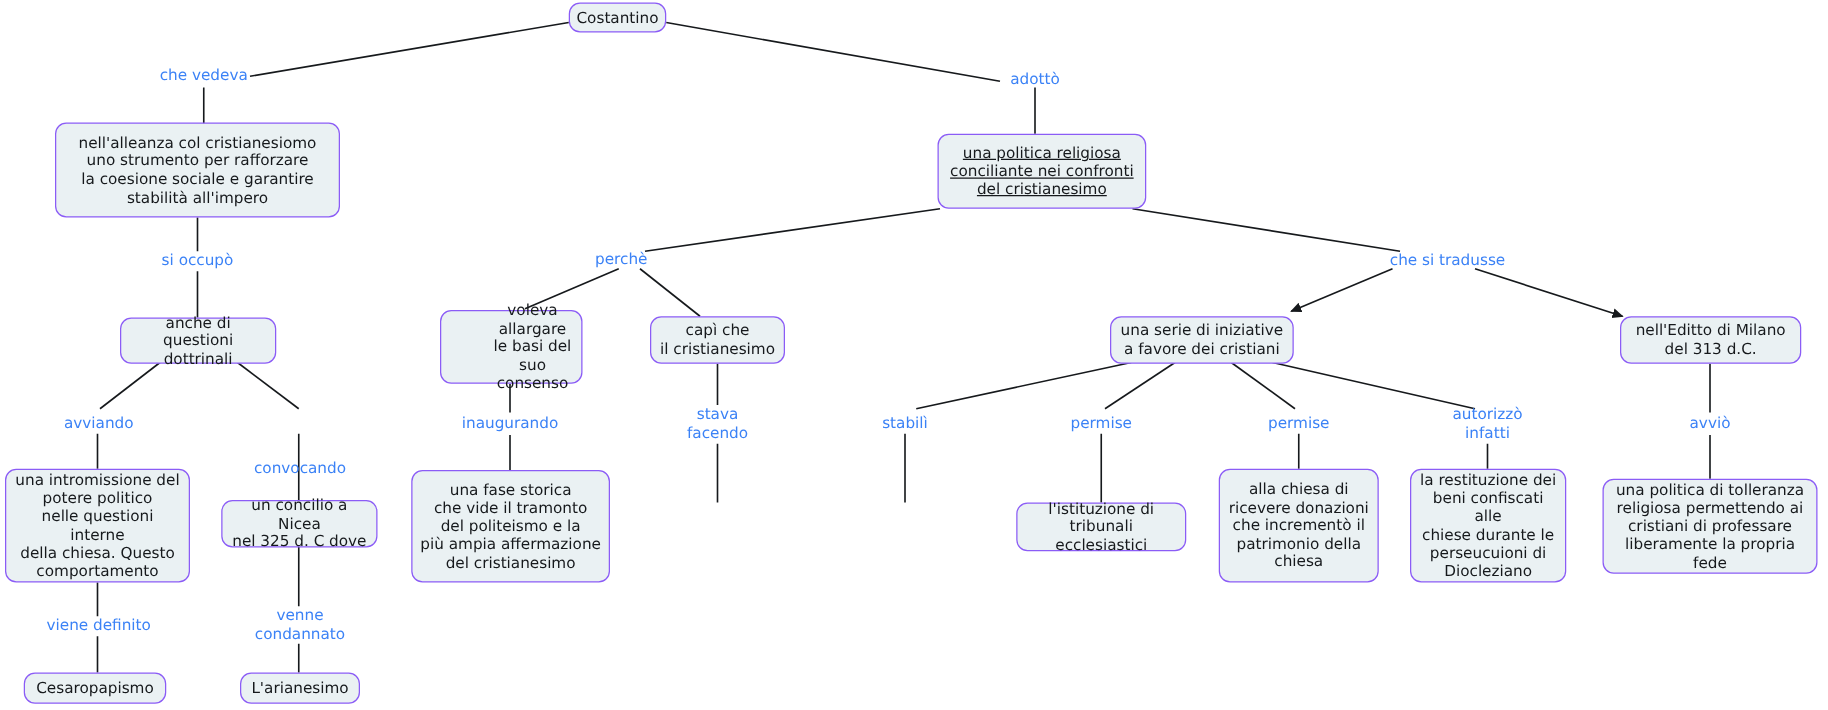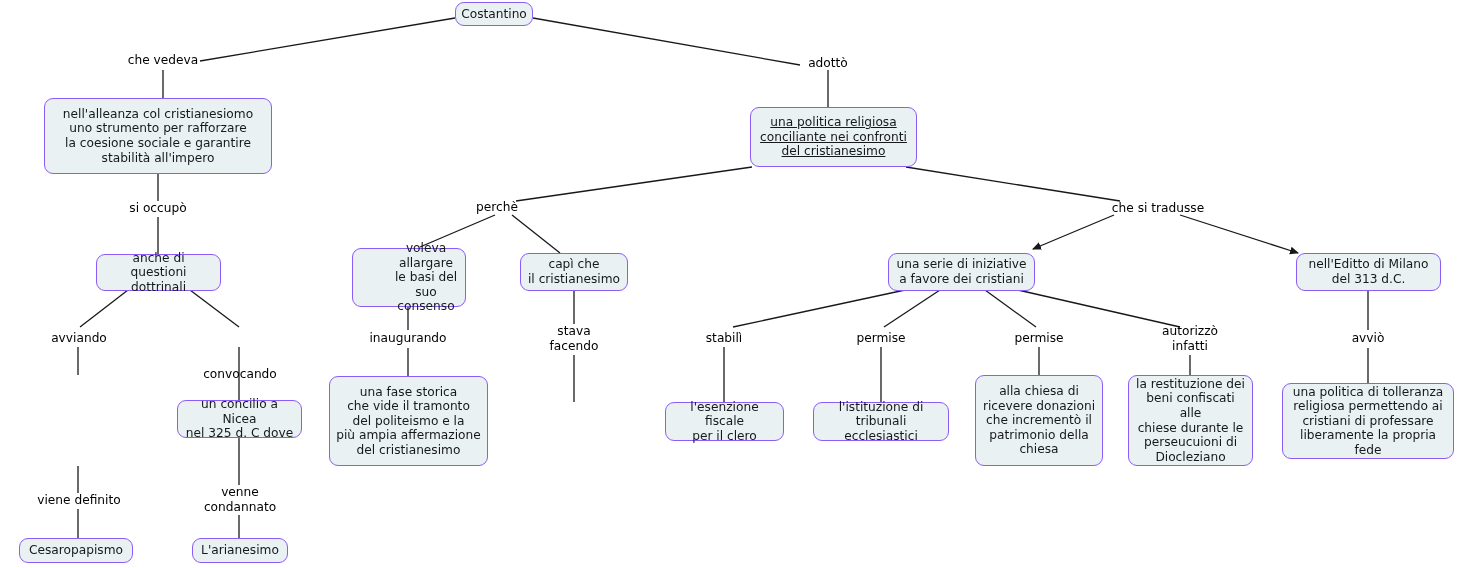--- a/index.html
+++ b/index.html
@@ -48,21 +48,21 @@
   .node.title-node {
     background: #18e7f2;
     border: 4px solid #e42217;
     border-radius: 10px;
     font-size: 12.2px;
     line-height: 14.4px;
     z-index: 4;
   }
   .linklabel {
     position: absolute;
-    color: #000000;
+    color: #3b82f6;
     font-size: 12.2px;
     line-height: 14.6px;
     text-align: center;
     white-space: pre-line;
     background: transparent;
     z-index: 2;
   }
 </style>
 </head>
 <body>
@@ -144,33 +144,36 @@
 
   <div class="node" style="left:520px;top:253px;width:108px;height:38px;">capì che
 il cristianesimo</div>
 
   <div class="node" style="left:888px;top:253px;width:147px;height:38px;">una serie di iniziative
 a favore dei cristiani</div>
 
   <div class="node" style="left:1296px;top:253px;width:145px;height:38px;">nell'Editto di Milano
 del 313 d.C.</div>
 
+  <div class="node" style="left:4px;top:375px;width:148px;height:91px;">una intromissione del
+potere politico
+nelle questioni interne
+della chiesa. Questo
+comportamento</div>
 
   <div class="node" style="left:177px;top:400px;width:125px;height:38px;">un concilio a Nicea
 nel 325 d. C dove</div>
 
   <div class="node" style="left:329px;top:376px;width:159px;height:90px;">una fase storica
 che vide il tramonto
 del politeismo e la
 più ampia affermazione
 del cristianesimo</div>
 
 
-  <div class="node" style="left:665px;top:402px;width:119px;height:39px;">l'esenzione fiscale
-per il clero</div>
 
   <div class="node" style="left:813px;top:402px;width:136px;height:39px;">l'istituzione di
 tribunali ecclesiastici</div>
 
   <div class="node" style="left:975px;top:375px;width:128px;height:91px;">alla chiesa di
 ricevere donazioni
 che incrementò il
 patrimonio della
 chiesa</div>
 

